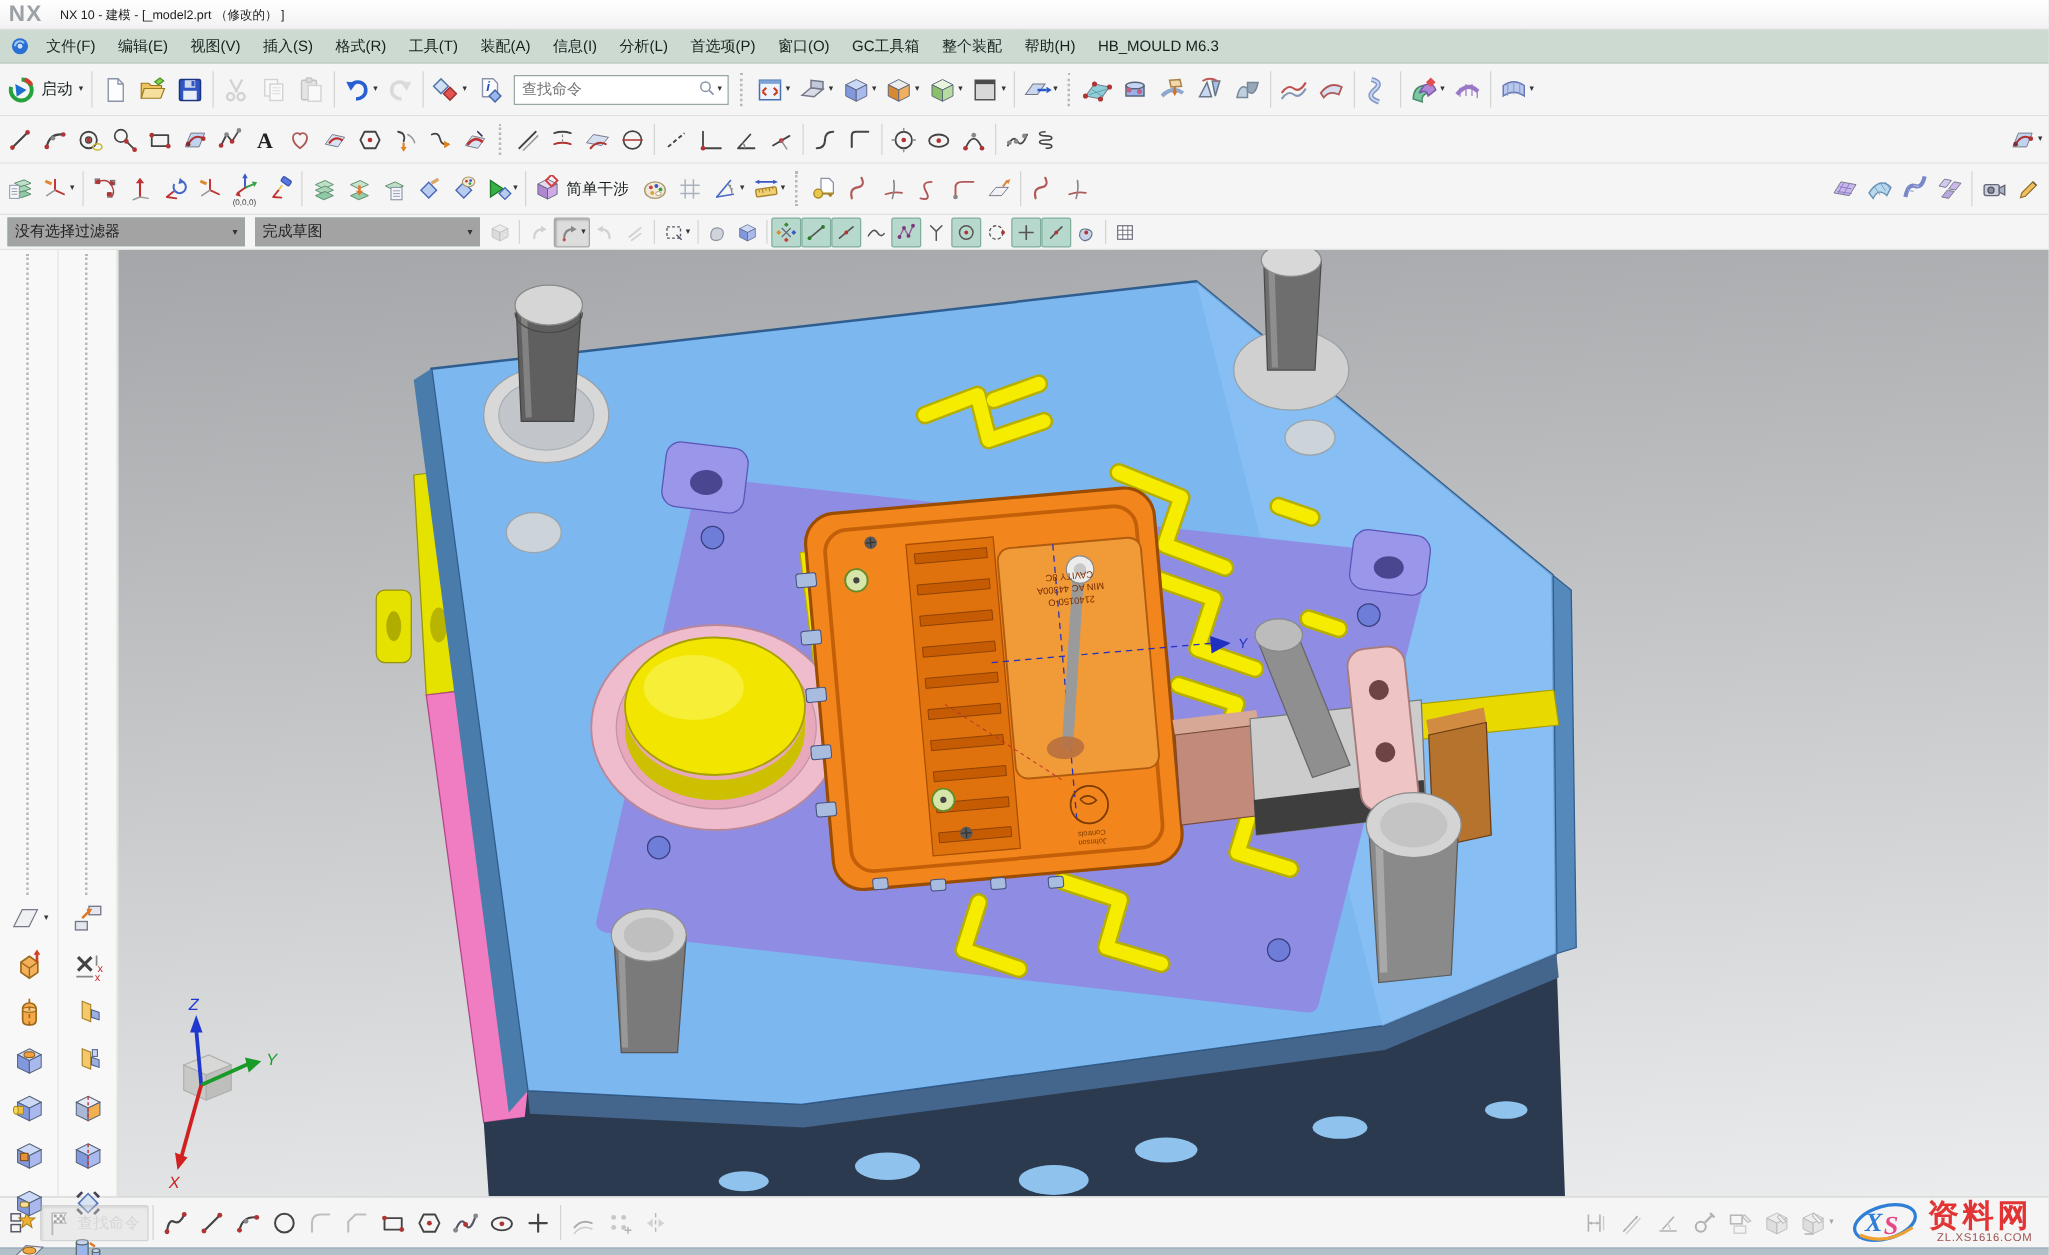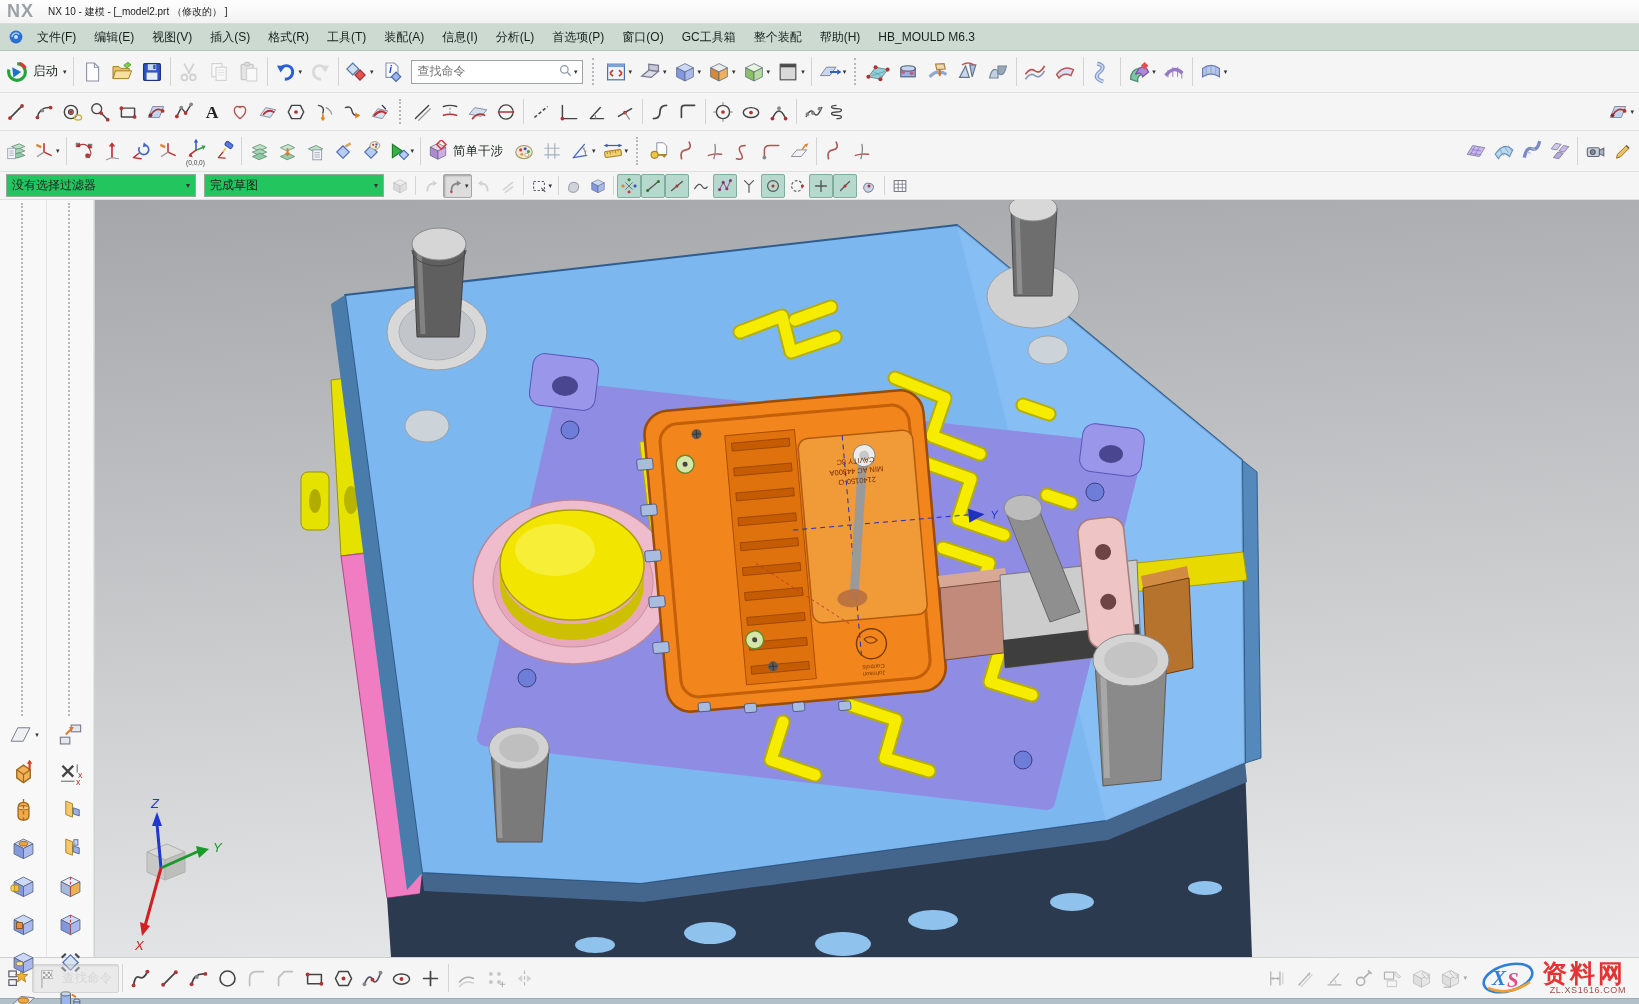--- a/index.html
+++ b/index.html
@@ -21,21 +21,21 @@
   .spacer{flex:1}
   .gray{filter:grayscale(1);opacity:.42}
   .hl{background:#b7d8cd;border-color:#7fae9c}
   .pressed{background:#dcdddc;border-color:#a6a8a6;box-shadow:inset 1px 1px 2px rgba(0,0,0,.28)}
   .lbl{margin:0 4px;color:#17211b;white-space:nowrap;font-size:12.5px}
   .graytxt{color:#abafab}
   .tbtn.col{flex-direction:column;padding:1px 2px}
   .sub{font-size:6.5px;color:#444;line-height:7px}
   .searchbox{display:flex;align-items:center;background:#fff;border:1px solid #98a8a0;height:22px;width:162px;margin:0 4px;padding:0 4px;flex:none}
   .searchbox input{border:none;outline:none;flex:1;font-size:12px;min-width:0;font-family:Liberation Mono, monospace;color:#333}
-  .combo{display:flex;align-items:center;background:#22c55e;border:1px solid #98a8a0;height:21px;margin:0 4px;padding:0 5px;font-size:12px;flex:none}
+  .combo{display:flex;align-items:center;background:#a3a3a3;border:1px solid #98a8a0;height:21px;margin:0 4px;padding:0 5px;font-size:12px;flex:none}
   .combo .cv{white-space:nowrap;color:#222}
   .combo .ca{font-size:8px;color:#333;padding-left:8px}
   .cw1{width:178px}.cw2{width:168px}
   .main{display:flex;height:757px;position:relative}
   .sidebar{display:flex;background:#f7f8f7;border-right:1px solid #cfd4cf;flex:none}
   .scol{width:47px;display:flex;flex-direction:column;align-items:center;border-right:1px solid #e4e6e4;padding-top:3px;box-sizing:border-box}
   .sbtn{width:42px;height:36px;display:flex;align-items:center;justify-content:center;border:1px solid transparent;border-radius:2px;flex:none}
   .viewport{flex:1;position:relative;background:linear-gradient(176deg,#a4a6a9 0%,#c7c9cb 50%,#ebeced 100%);overflow:hidden}
   .viewport svg.scene{position:absolute;left:0;top:0;width:100%;height:100%}
   .bottombar{height:41px;background:#f4f5f4;border-top:1px solid #cdd0cd;display:flex;align-items:center;padding:0 3px;box-sizing:border-box}

